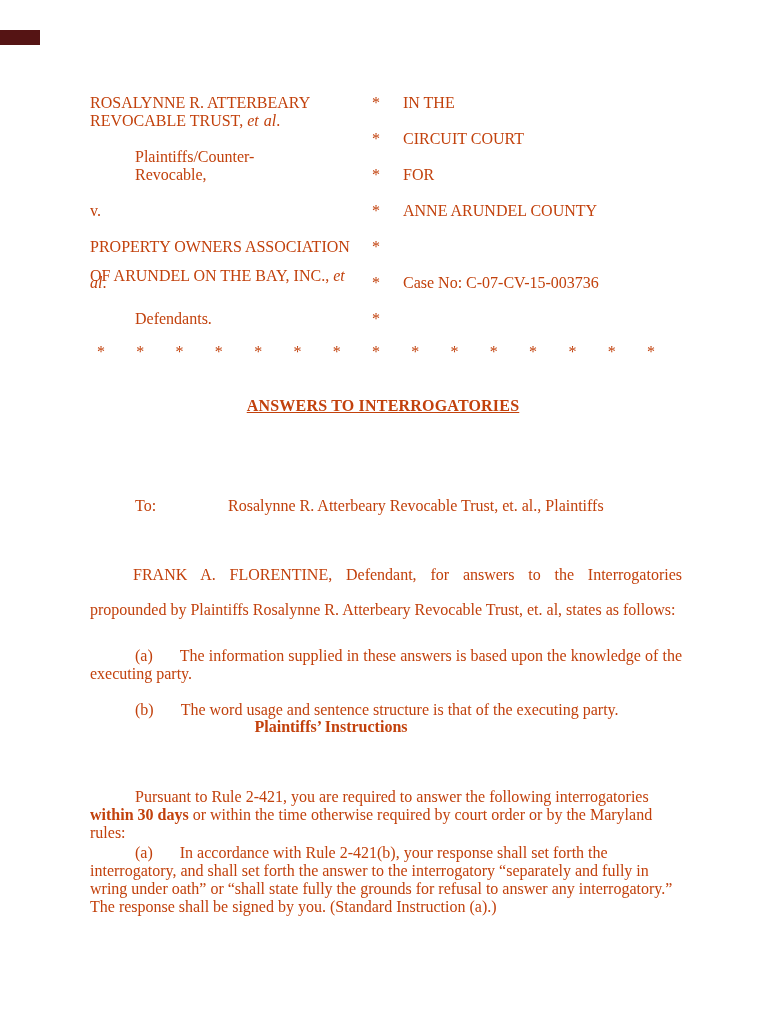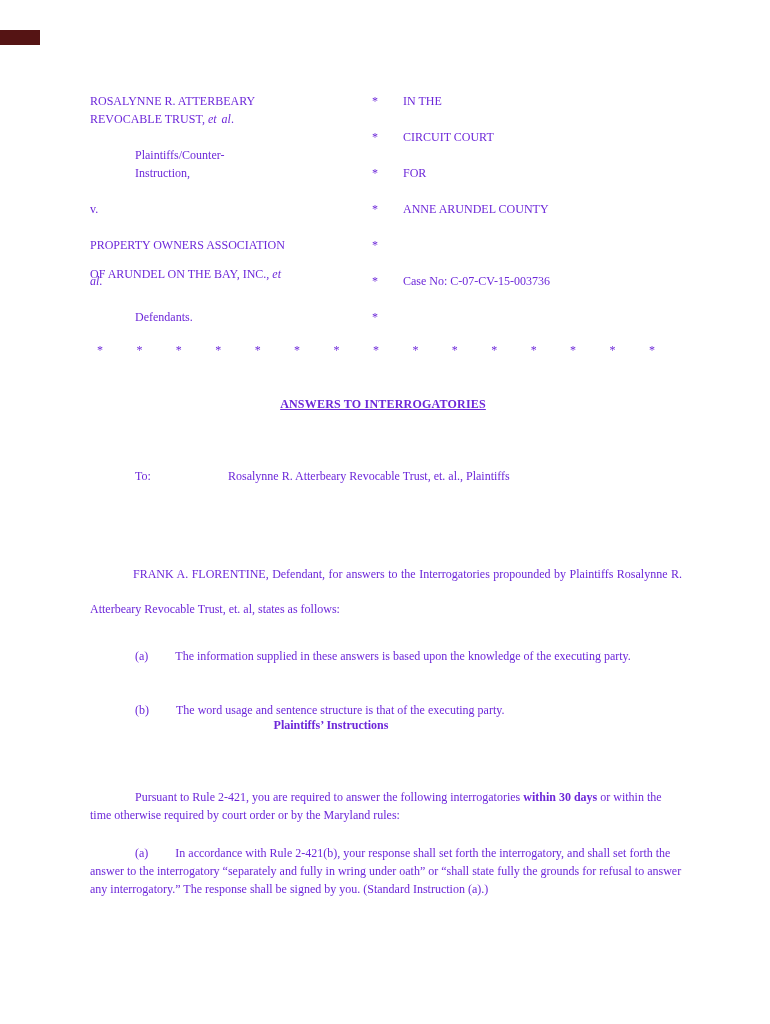--- a/index.html
+++ b/index.html
@@ -1,40 +1,40 @@
 <!DOCTYPE html>
 <html><head>
 <meta charset="utf-8">
 <style>
   html,body { margin:0; padding:0; background:#ffffff; }
   .page {
     position:relative; width:770px; height:1024px; background:#ffffff;
     font-family:"Liberation Serif","DejaVu Serif",serif;
-    font-size:12px; color:#6d28d9; overflow:hidden;
+    font-size:16px; color:#c2410c; overflow:hidden;
   }
   .artifact-bar { position:absolute; left:0; top:30px; width:40px; height:15px; background:#551414; }
 
   
   .cl { position:absolute; left:0; width:770px; height:18px; }
   .cl span { white-space:nowrap; }
   .c1  { position:absolute; left:90px;  top:0; }
   .c1i { position:absolute; left:135px; top:0;text-align:right; }
   .ast { position:absolute; left:372px; top:0; }
   .c3  { position:absolute; left:403px; top:0; }
 
   .emu { font-style:italic; }
   .sp  { margin-right:5px; }
 
   .sep-row { position:absolute; left:97px; top:343px; width:558px; display:flex; justify-content:space-between; }
 
   .title-row { position:absolute; left:0; top:397px; width:766px; text-align:center; }
   .title-row span { font-weight:bold; text-decoration:underline; letter-spacing:0.2px; }
 
   .addr-row { position:absolute; left:135px; width:560px; }
-  .addr-lab { display:inline-block; width:93px; }
+  .addr-lab { display:inline-block; width:93px;margin-top:28px; }
 
   .para { position:absolute; left:90px; width:592px; }
   .p-intro { top:557px; line-height:35px; text-indent:43px; text-align:justify; }
   .p-item-a { top:647px; line-height:18px; text-indent:45px; text-align:justify; }
   .p-item-b { top:701px; line-height:18px; text-indent:45px; }
   .p-purs  { top:788px; line-height:18px; text-indent:45px; }
   .p-instr-a { top:844px; line-height:18px; text-indent:45px; }
   .gap { display:inline-block; width:27px; }
   .bold { font-weight:bold; }
 
@@ -61,21 +61,21 @@
   <div class="cl" style="top:130px">
     <span class="ast">*</span>
     <span class="c3">CIRCUIT COURT</span>
   </div>
 
   <div class="cl" style="top:148px">
     <span class="c1i">Plaintiffs/Counter-</span>
   </div>
 
   <div class="cl" style="top:166px">
-    <span class="c1i">Instruction,</span>
+    <span class="c1i">Revocable,</span>
     <span class="ast">*</span>
     <span class="c3">FOR</span>
   </div>
 
   <div class="cl" style="top:202px">
     <span class="c1">v.</span>
     <span class="ast">*</span>
     <span class="c3">ANNE ARUNDEL COUNTY</span>
   </div>
 

